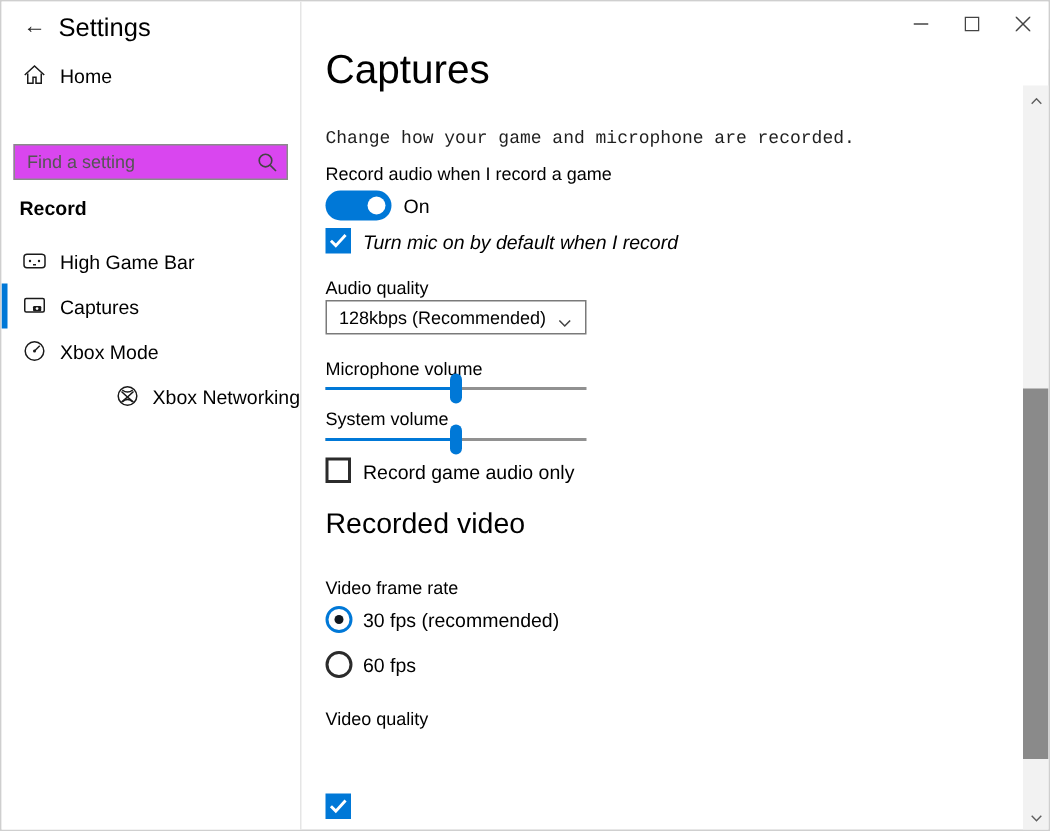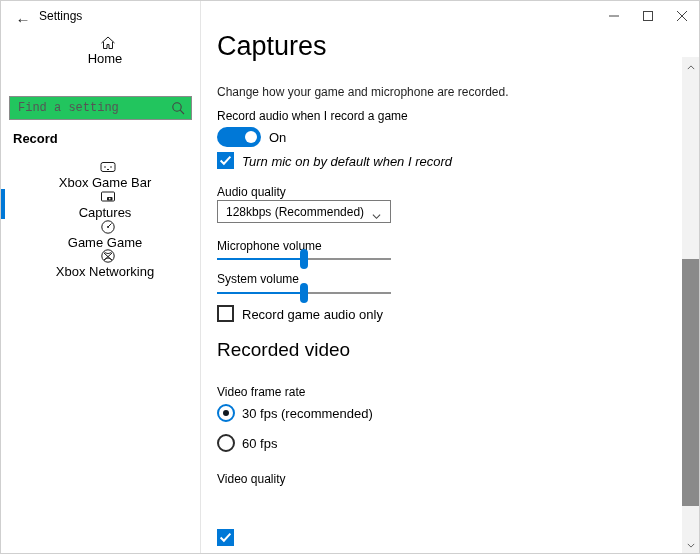--- a/index.html
+++ b/index.html
@@ -4,35 +4,35 @@
 <style>
   * { box-sizing: border-box; margin: 0; padding: 0; }
   html,body { width:700px; height:554px; }
   body { font-family:"Liberation Sans", sans-serif; background:#fff; color:#000; overflow:hidden; }
   .window { position:relative; width:700px; height:554px; background:#fff; border:1px solid #cfcfcf; overflow:hidden; }
 
   
   .titlebar { position:absolute; top:0; left:0; width:100%; height:32px; background:#fff; }
   .back-btn { position:absolute; left:10px; top:4px; width:24px; height:24px; font-size:15px; color:#222;
               display:flex; align-items:center; justify-content:center; cursor:pointer; }
-  .win-title { position:absolute; left:38px; top:8px; font-size:12px; color:#000; }
+  .win-title { position:absolute; left:38px; top:8px; font-size:17px; color:#000; }
   .win-controls { position:absolute; right:0; top:0; height:30px; display:flex; }
   .win-btn { width:34px; height:30px; display:flex; align-items:center; justify-content:center;
              font-size:13px; color:#444; cursor:pointer; }
   .win-btn svg { display:block; }
 
   
   .sidebar { position:absolute; left:0; top:32px; width:199px; height:522px; background:#fff; }
   .divider-v { position:absolute; left:199px; top:0; width:1px; height:554px; background:#e5e5e5; }
-  .side-row { position:absolute; left:0; width:199px; height:30px; display:flex; align-items:center; cursor:pointer;flex-direction:column; }
+  .side-row { position:absolute; left:0; width:199px; height:30px; display:flex; align-items:center; cursor:pointer; }
   .side-row .ic { width:16px; height:16px; margin-left:14px; flex:0 0 16px; color:#1a1a1a; }
   .side-row .lbl { margin-left:9px; font-size:13px; color:#000; white-space:nowrap; }
   .side-row.selected::before { content:""; position:absolute; left:0; top:0; width:4px; height:30px; background:#0078d7; }
   .home-row { top:34px; }
-  .searchbox { position:absolute; left:8px; top:63px; width:183px; height:24px; border:1px solid #8a8a8a; background:#22c55e;font-family:Liberation Mono, monospace; }
+  .searchbox { position:absolute; left:8px; top:63px; width:183px; height:24px; border:1px solid #8a8a8a; background:#d946ef; }
   .searchbox input { position:absolute; left:0; top:0; width:100%; height:100%; border:0; outline:none;
                      padding:0 26px 0 8px; font-size:12px; font-family:inherit; color:#000; background:transparent; }
   .searchbox input::placeholder { color:#555; }
   .search-ic { position:absolute; right:6px; top:4px; width:14px; height:14px; color:#444; }
   .side-section { position:absolute; left:12px; top:98px; font-size:13px; font-weight:bold; }
   .page-title { position:absolute; left:216px; top:30px; font-size:27px; font-weight:400; letter-spacing:0; }
   .sec-head { position:absolute; left:216px; font-size:19px; font-weight:400; }
   .sec-desc { position:absolute; left:216px; font-size:12px; color:#1f1f1f; }
   .field-lbl { position:absolute; left:216px; font-size:12px; color:#000; }
 
@@ -129,21 +129,21 @@
 
     <div class="side-row" style="top:126px;">
       <span class="ic">
         <svg class="icsvg" viewBox="0 0 16 16" fill="none" stroke="#1a1a1a" stroke-width="1">
             <rect x="1" y="3.5" width="14" height="9" rx="2"></rect>
             <circle cx="5" cy="8" r="0.8" fill="#1a1a1a" stroke="none"></circle>
             <circle cx="11" cy="8" r="0.8" fill="#1a1a1a" stroke="none"></circle>
             <path d="M7 10.5 h2"></path>
           </svg>
       </span>
-      <span class="lbl">Xbox Game Bar</span>
+      <span class="lbl">High Game Bar</span>
     </div>
 
     <div class="side-row selected" style="top:156px;">
       <span class="ic">
         <svg class="icsvg" viewBox="0 0 16 16" fill="none" stroke="#1a1a1a" stroke-width="1">
             <rect x="1.5" y="3" width="13" height="9" rx="1"></rect>
             <rect x="7" y="8" width="5.5" height="3.5" rx="0.8" fill="#1a1a1a" stroke="none"></rect>
             <circle cx="9.7" cy="9.7" r="0.9" fill="#fff" stroke="none"></circle>
           </svg>
       </span>
@@ -151,42 +151,42 @@
     </div>
 
     <div class="side-row" style="top:186px;">
       <span class="ic">
         <svg class="icsvg" viewBox="0 0 16 16" fill="none" stroke="#1a1a1a" stroke-width="1">
             <circle cx="8" cy="8" r="6.2"></circle>
             <path d="M8 8 L11.5 4.5"></path>
             <circle cx="8" cy="8" r="1" fill="#1a1a1a" stroke="none"></circle>
           </svg>
       </span>
-      <span class="lbl">Game Game</span>
+      <span class="lbl">Xbox Mode</span>
     </div>
 
     <div class="side-row" style="top:216px;justify-content:flex-end;">
       <span class="ic">
         <svg class="icsvg" viewBox="0 0 16 16" fill="none" stroke="#1a1a1a" stroke-width="1">
             <circle cx="8" cy="8" r="6.2"></circle>
             <path d="M4.5 4 C 7 6,9 6,11.5 4"></path>
             <path d="M4.5 12 C 7 9.5,9 9.5,11.5 12"></path>
             <path d="M4 5 C 6.5 7.5,9.5 10,12 12"></path>
             <path d="M12 5 C 9.5 7.5,6.5 10,4 12"></path>
           </svg>
       </span>
       <span class="lbl">Xbox Networking</span>
     </div>
   </div>
 
   <div class="divider-v"></div>
 
   <h1 class="page-title">Captures</h1>
 
-  <div class="sec-desc" style="top:84px;">Change how your game and microphone are recorded.</div>
+  <div class="sec-desc" style="top:84px;font-family:Liberation Mono, monospace;">Change how your game and microphone are recorded.</div>
 
   <div class="field-lbl" style="top:108px;">Record audio when I record a game</div>
   <div class="toggle">
     <div class="knob"></div>
   </div>
   <div class="toggle-state">On</div>
 
   <div class="chk checked" style="top:151px;">
     <svg width="13" height="13" viewBox="0 0 12 12">
         <path d="M1.5 6 L4.5 9 L10.5 2.5" stroke="#fff" stroke-width="1.8" fill="none"></path>

